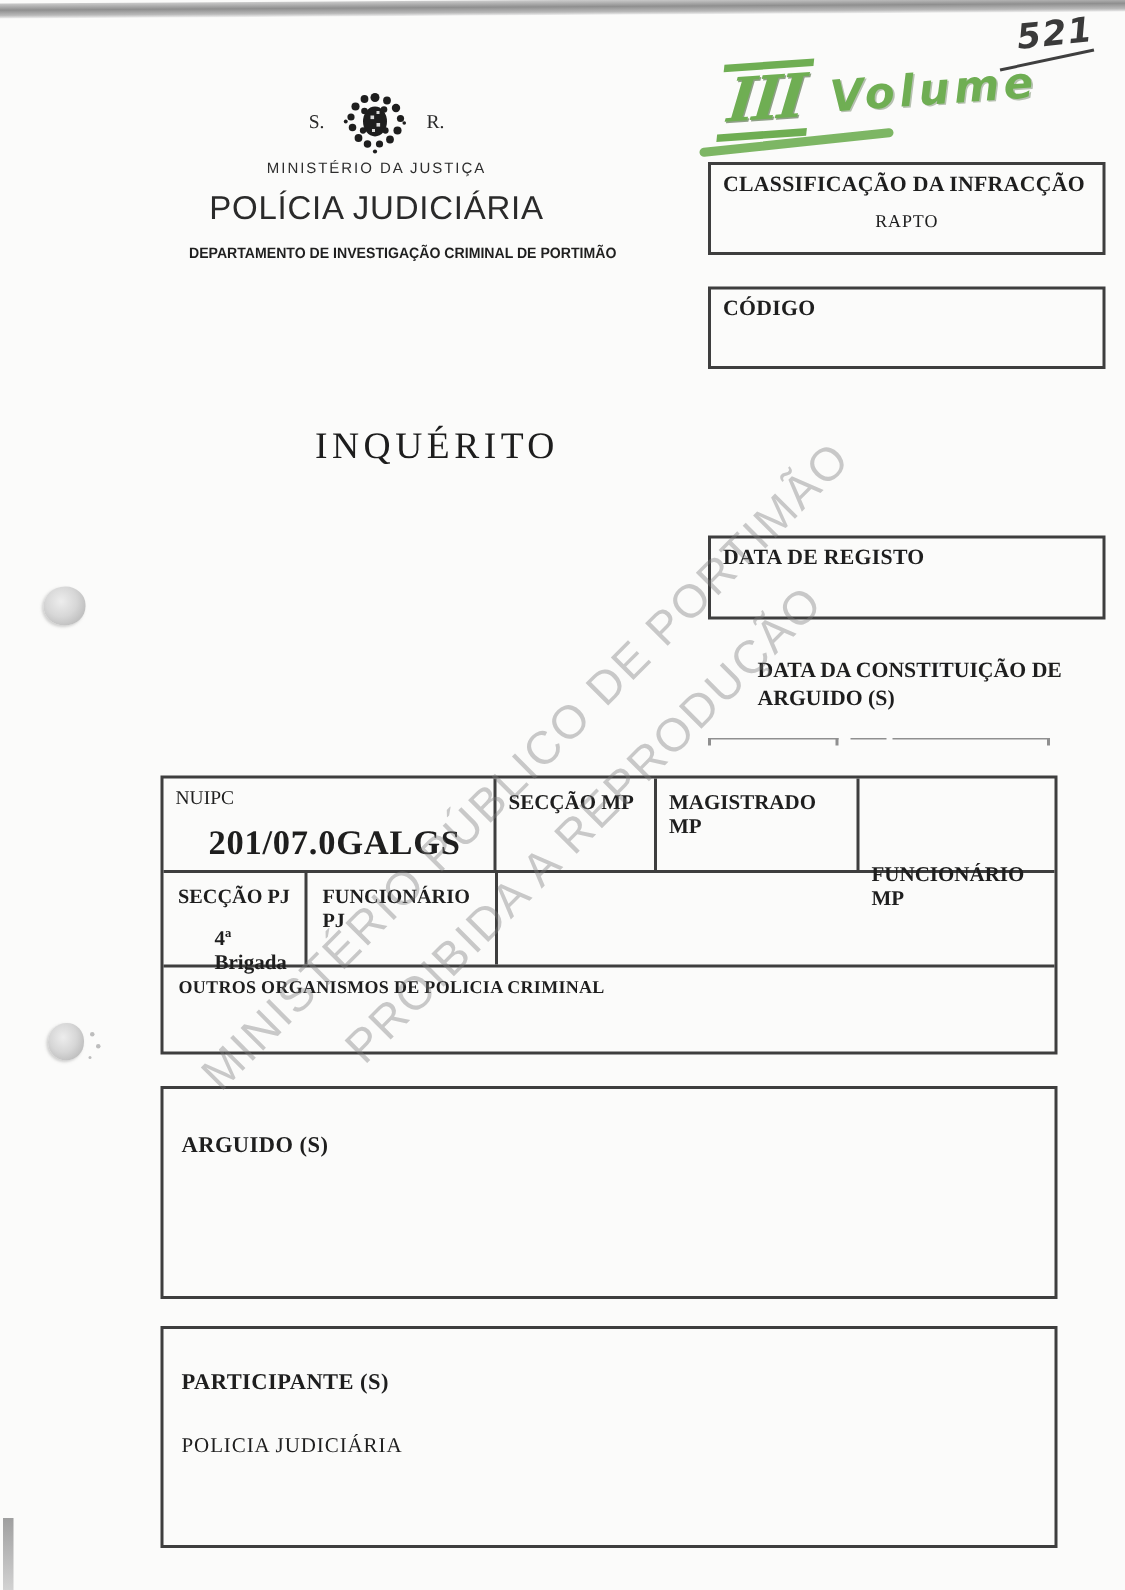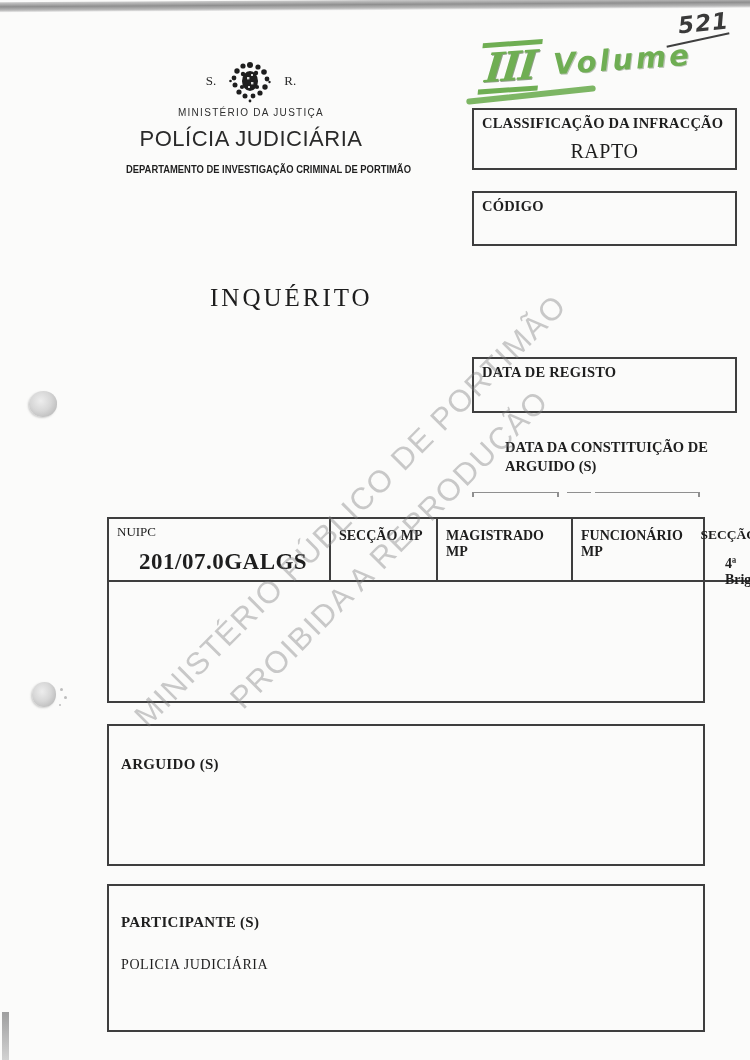--- a/index.html
+++ b/index.html
@@ -44,50 +44,50 @@
   .ministry { margin-top:3px; font-family:"Liberation Sans",sans-serif; font-size:10px; letter-spacing:1.3px; color:#2e2e2e; }
   .org { margin-top:8px; font-family:"Liberation Sans",sans-serif; font-size:22px; letter-spacing:0.5px; color:#2a2a2a; }
   .dept { margin-top:12px; font-family:"Liberation Sans",sans-serif; font-size:10px; font-weight:bold;
     white-space:nowrap; transform:scaleX(0.94); transform-origin:center; color:#1f1f1f; }
 
   .title { position:absolute; left:210px; top:284px; font-size:25px; letter-spacing:3px; color:#1d1d1d; }
 
   
   .rbox { position:absolute; left:472px; width:265px; border:2px solid #3e3e3e; box-sizing:border-box; color:#1e1e1e; }
   .rbox .lbl { font-size:14.5px; font-weight:bold; padding:5px 8px 0 8px; letter-spacing:0.2px; }
-  .rbox .val { text-align:center; font-size:20px; letter-spacing:0.6px; }
+  .rbox .val { text-align:center; font-size:12px; letter-spacing:0.6px; }
   #box-class { top:108px; height:62px; }
   #box-class .val { margin-top:8px; }
   #box-codigo { top:191px; height:55px; }
   #box-factos { top:273px; height:61px; }
   #box-factos .val { margin-top:9px; }
   #box-registo { top:357px; height:56px; }
 
   .constituicao { position:absolute; left:473px; top:438px; width:250px; font-weight:bold;
     font-size:14.5px; line-height:19px; color:#1e1e1e;margin-left:32px; }
   .cline { position:absolute; top:492px; border-top:1.5px solid #8f8f8f; }
   .cl1 { left:472px; width:87px; } .cl2 { left:567px; width:24px; } .cl3 { left:595px; width:105px; }
   .ctick { position:absolute; width:2px; height:5px; background:#8f8f8f; top:492px; }
   .ct1{left:557px;} .ct2{left:698px;} .ct3{left:472px;}
 
   
   .grid { position:absolute; left:107px; top:517px; width:598px; height:186px; border:2px solid #3e3e3e;
-    box-sizing:border-box; color:#1e1e1e; display:flex; flex-direction:row; background:transparent; }
+    box-sizing:border-box; color:#1e1e1e; display:flex; flex-direction:column; background:transparent; }
   .row { display:flex; box-sizing:border-box; }
   .row1 { height:63px; border-bottom:2px solid #3e3e3e; }
   .row2 { height:63px; border-bottom:2px solid #3e3e3e; }
   .row3 { flex:1; }
   .cell { box-sizing:border-box; }
   .cb { border-right:2px solid #3e3e3e; }
   .c-nuipc { width:222px; padding:5px 8px; }
   .nuipc-lbl { font-size:13px; }
   .nuipc-val { font-size:23px; font-weight:bold; margin:9px 0 0 22px; letter-spacing:0.5px; }
   .c-smp { width:107px; font-weight:bold; font-size:14px; padding:9px 8px; }
   .c-mmp { width:135px; font-weight:bold; font-size:14px; padding:9px 8px; }
-  .c-fmp { flex:1; font-weight:bold; font-size:14px; padding:9px 8px; }
+  .c-fmp { flex:1; font-weight:bold; font-size:14px; padding:9px 8px;margin-top:48px; }
   .c-spj { width:96px; padding:8px 4px; }
   .spj-lbl { font-weight:bold; font-size:13.5px; text-align:center; }
   .spj-val { font-weight:bold; font-size:14px; margin:13px 0 0 30px; }
   .c-fpj { width:127px; font-weight:bold; font-size:13.5px; padding:8px 10px; }
   .c-ij { flex:1; font-weight:bold; font-size:14px; padding:8px 12px; }
   .c-outros { flex:1; font-weight:bold; font-size:12px; padding:6px 10px; letter-spacing:0.2px;border-radius:19px; }
 
   
   .bigbox { position:absolute; left:107px; width:598px; border:2px solid #3e3e3e; box-sizing:border-box; color:#1e1e1e; }
   #arguido { top:724px; height:142px; }

